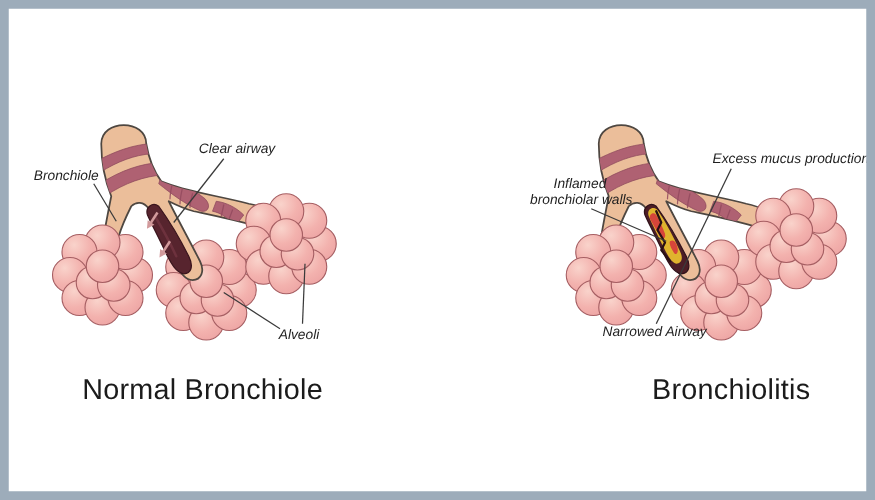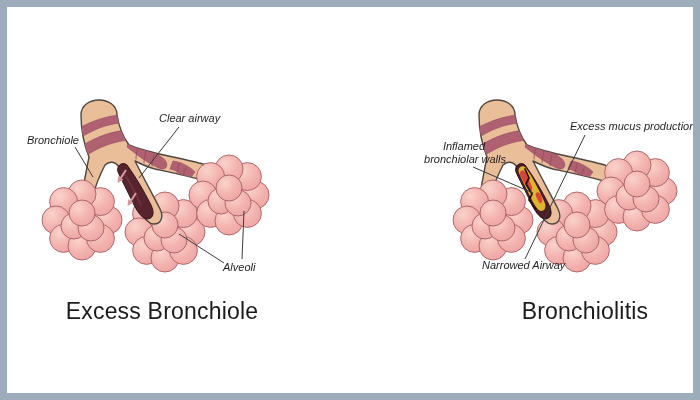--- a/index.html
+++ b/index.html
@@ -139,15 +139,15 @@
 
     <line class="lline" x1="48" y1="90" x2="108" y2="116"></line>
     <line class="lline" x1="160" y1="58" x2="100" y2="182"></line>
 
     <text class="lab" text-anchor="middle" x="39" y="73">Inflamed</text>
     <text class="lab" text-anchor="middle" x="40" y="86">bronchiolar walls</text>
     <text class="lab" x="145" y="53">Excess mucus production</text>
     <text class="lab" x="57" y="192">Narrowed Airway</text>
   </svg>
 
-  <div class="title" style="left:20px;width:270px">Excess Bronchiole</div>
+  <div class="title" style="left:20px;width:270px">Normal Bronchiole</div>
   <div class="title" style="left:443px;width:270px">Bronchiolitis</div>
 </div>
 
 </body></html>

